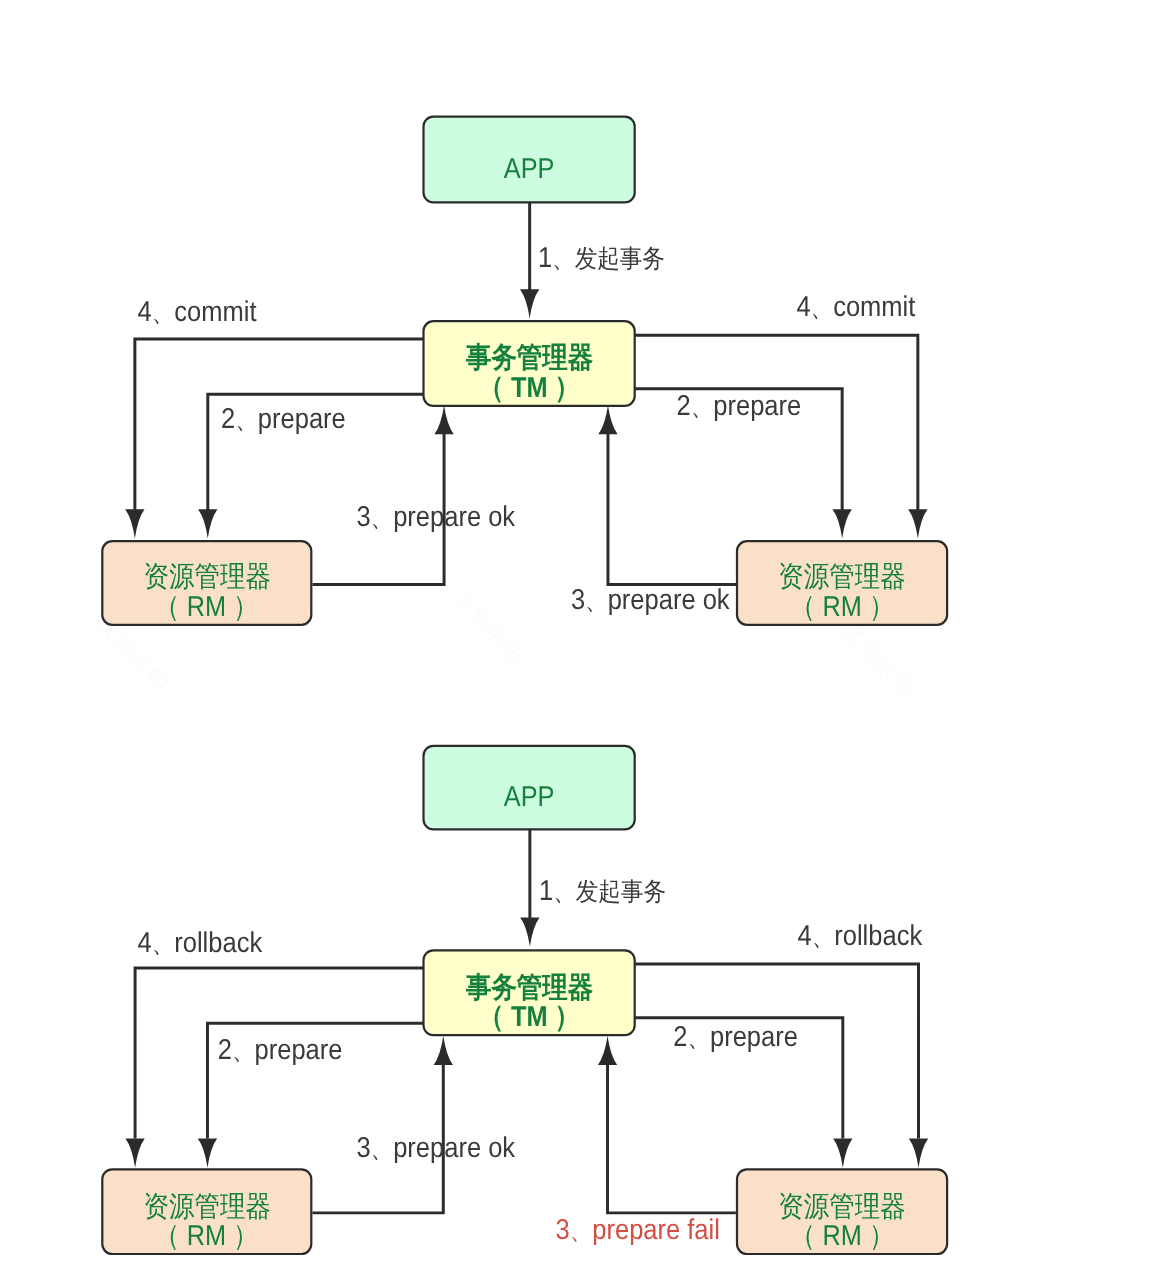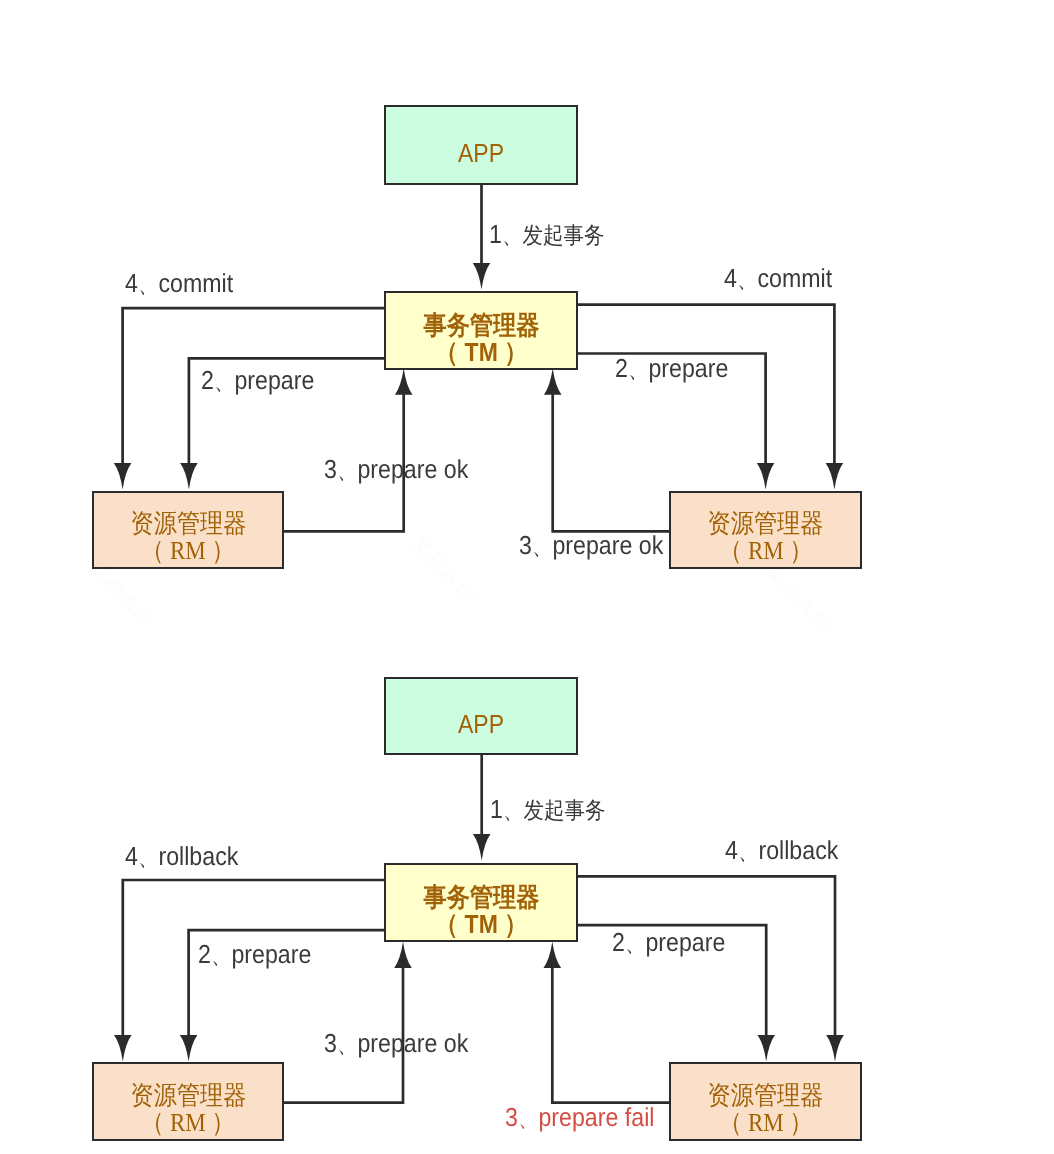--- a/index.html
+++ b/index.html
@@ -4,27 +4,27 @@
 <style>
   html,body{margin:0;padding:0;background:#ffffff;}
   body{width:1054px;height:1154px;overflow:hidden;
        font-family:"Liberation Sans",sans-serif;
        -webkit-font-smoothing:antialiased;
        text-rendering:geometricPrecision;}
   #stage{position:relative;width:1054px;height:1154px;background:#fff;}
   svg.wires{position:absolute;left:0;top:0;width:1054px;height:1154px;}
 
   .node{position:absolute;box-sizing:border-box;border:2.7px solid #2b2b2b;
-        border-radius:0;display:flex;flex-direction:column;
-        align-items:center;justify-content:center;color:#a16207;padding-top:16px;}
+        border-radius:10px;display:flex;flex-direction:column;
+        align-items:center;justify-content:center;color:#15803d;padding-top:16px;}
   .node .tl{font-size:26px;line-height:26.5px;height:26.5px;transform:scaleX(0.885) translateZ(0);}
   .node .tl .cjk{font-size:26.2px;}
   .node.app{background:#ccfde0;}
   .node.tm{background:#ffffcc;font-weight:bold;}
-  .node.rm{background:#fae0c8;font-family:Liberation Serif, serif;}
+  .node.rm{background:#fae0c8;}
 
   .lbl{position:absolute;font-size:26px;color:#3a3a3a;white-space:nowrap;
        transform:scaleX(0.892) translateZ(0);transform-origin:left top;line-height:1;}
   .lbl .cjk{font-size:23px;}
   .lbl.red{color:#d44d44;}
 
   .wmk{position:absolute;font-size:19px;color:rgba(110,110,110,0.026);
        white-space:nowrap;transform:rotate(48deg);transform-origin:left top;
        letter-spacing:2px;pointer-events:none;}
 </style>

